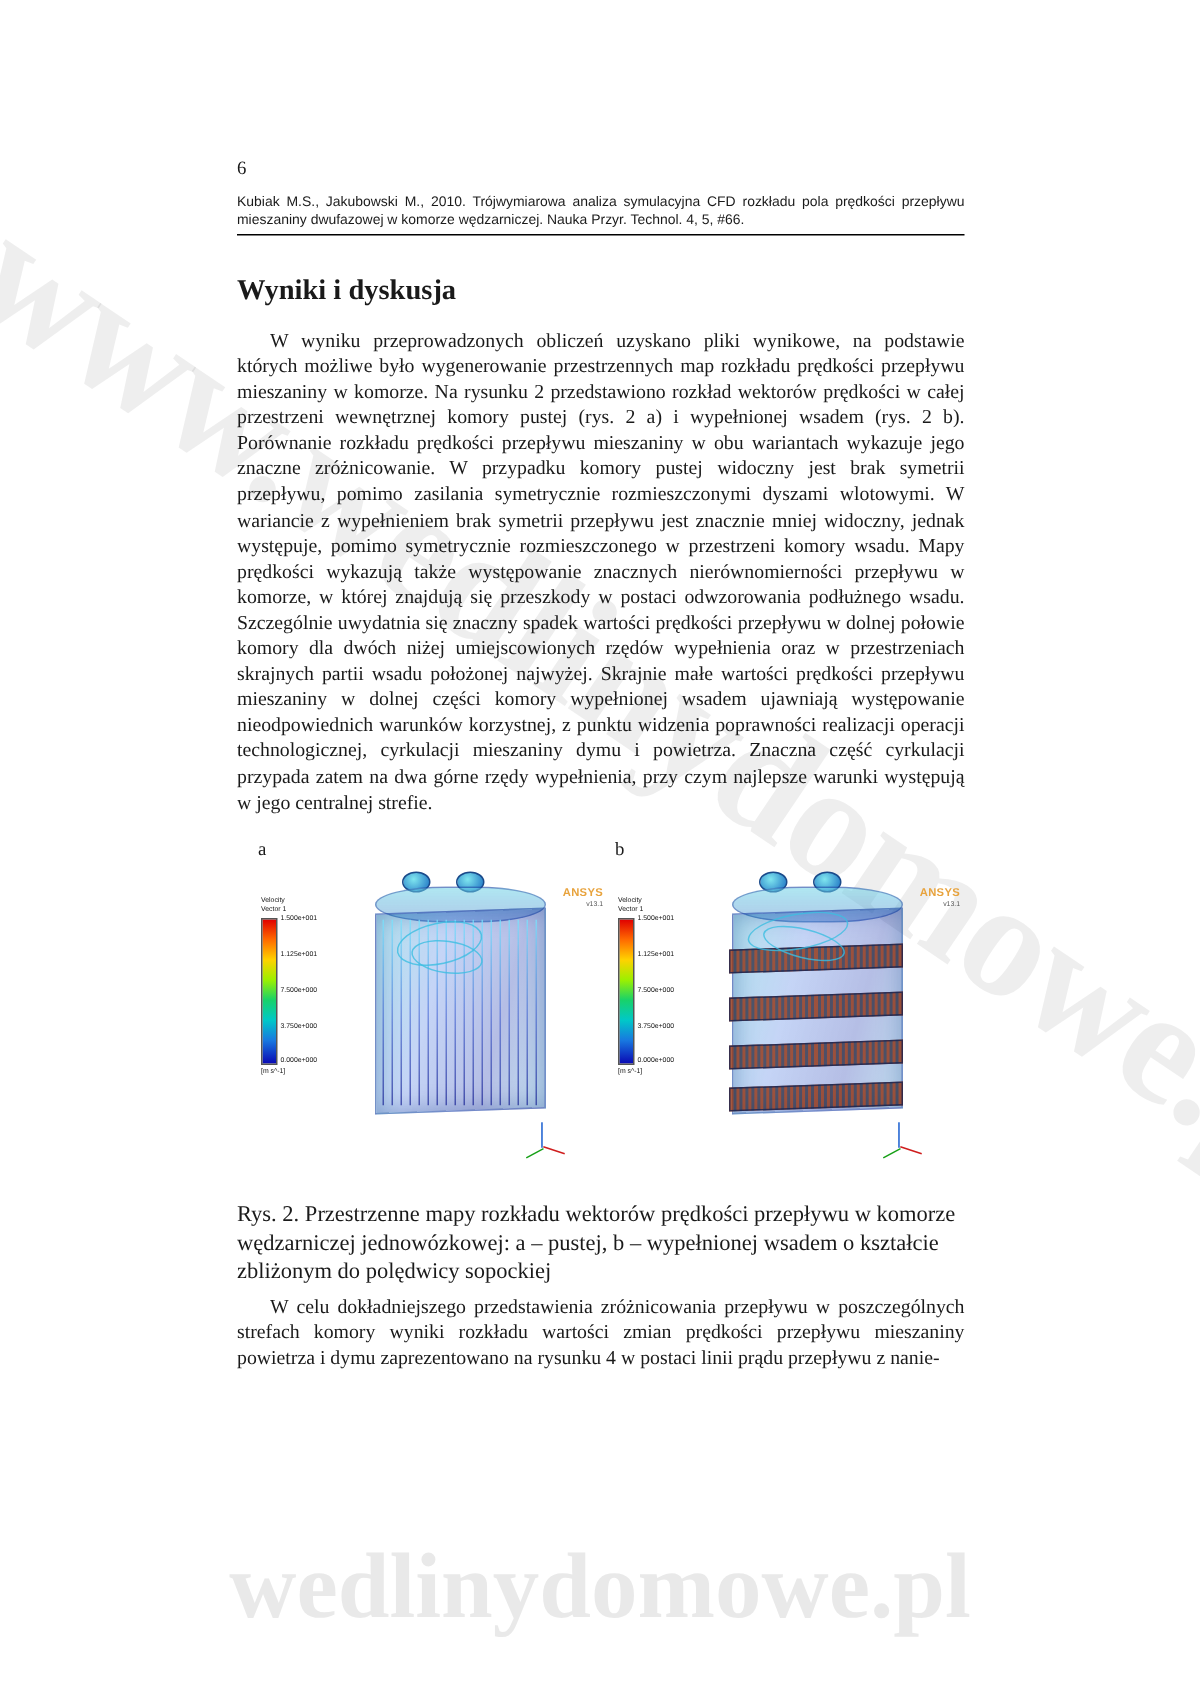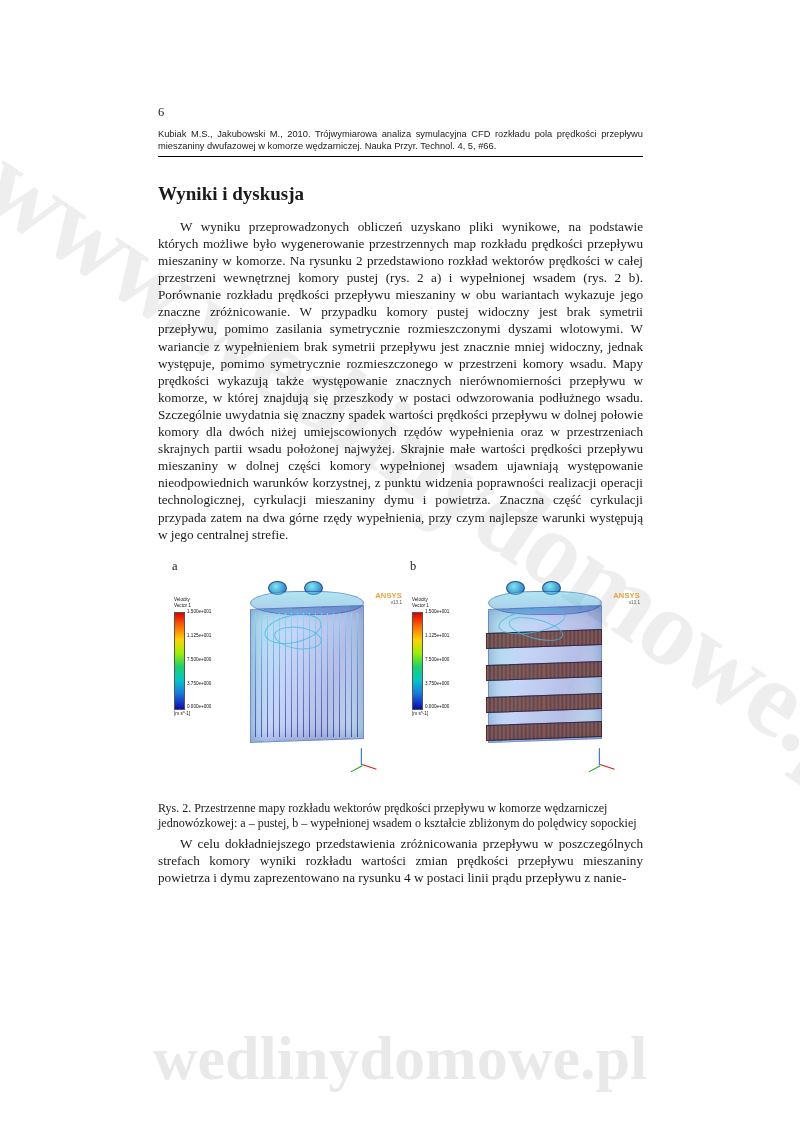--- a/index.html
+++ b/index.html
@@ -255,21 +255,21 @@
     transform-origin: left bottom;
     height: 1.2px;
   }
   .ax-z { width: 17px; background: #1a5fd0; transform: rotate(-90deg); }
   .ax-x { width: 15px; background: #cf1d1d; transform: rotate(18deg); }
   .ax-y { width: 13px; background: #16a016; transform: rotate(152deg); }
 
   
   .caption {
     margin-top: 10px;
-    font-size: 12px;
+    font-size: 15px;
     line-height: 1.27;
     text-align: left;
   }
   .caption p { margin: 0 0 2px 0; }
   .caption .pl { margin-bottom: 4px; }
 
   .after-fig { margin-top: 22px; }
 </style>
 </head>
 <body>

